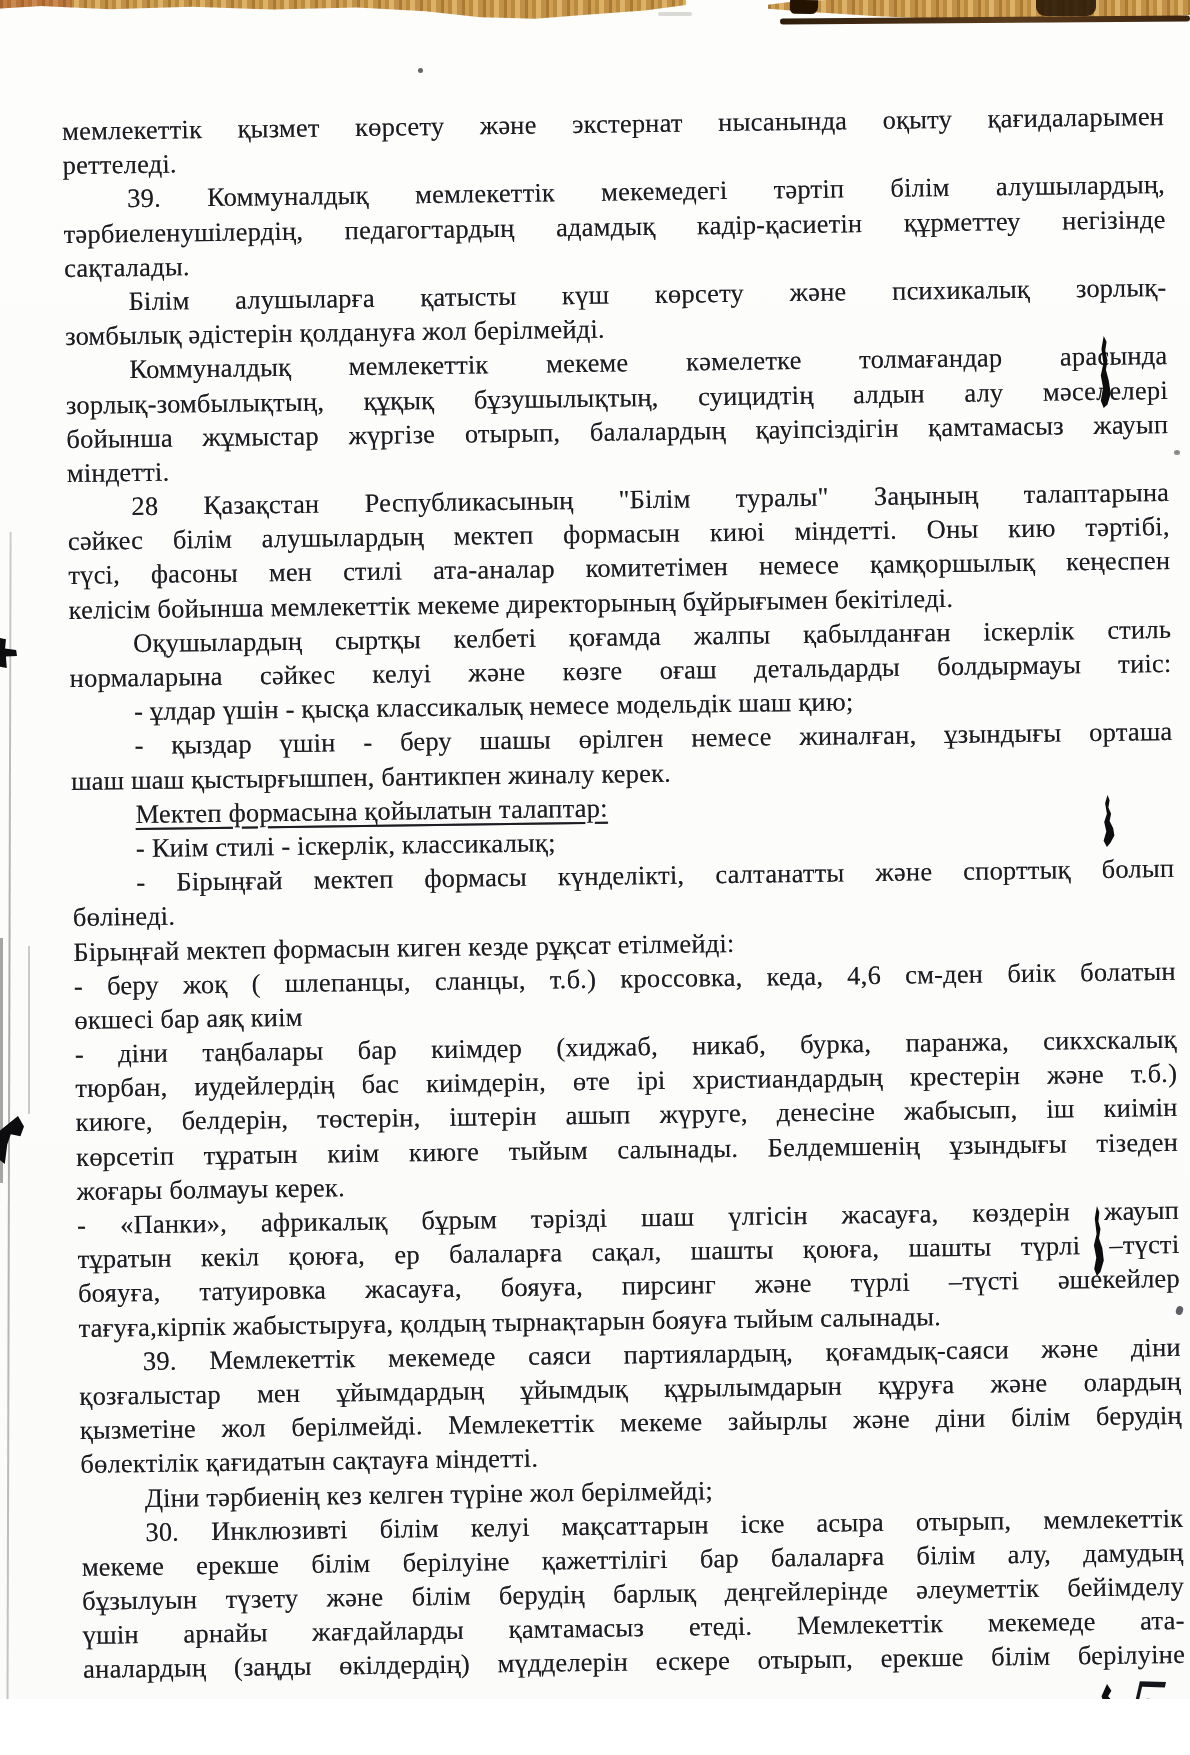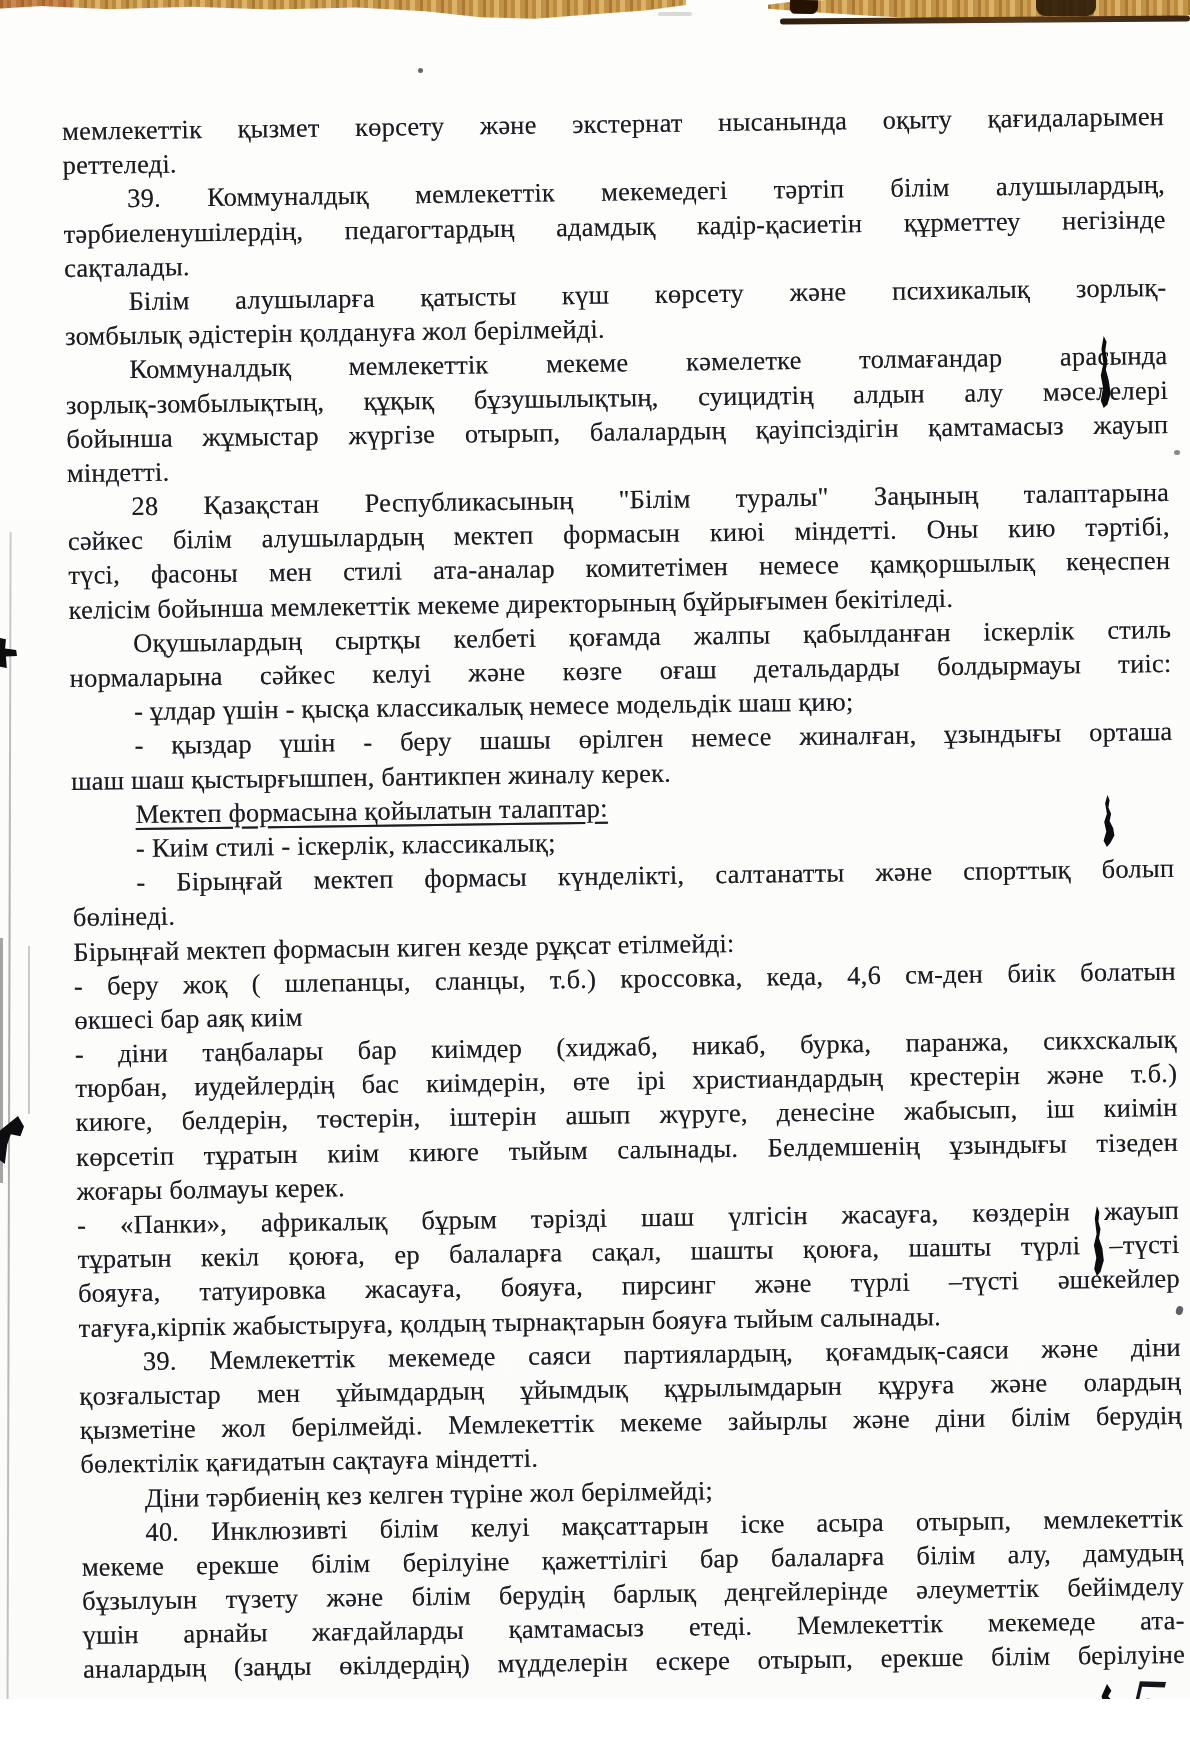--- a/index.html
+++ b/index.html
@@ -361,21 +361,21 @@
         <span>мекеме</span>
         <span>зайырлы</span>
         <span>және</span>
         <span>діни</span>
         <span>білім</span>
         <span>берудің</span>
       </div>
       <div class="line">бөлектілік қағидатын сақтауға міндетті.</div>
       <div class="line ind">Діни тәрбиенің кез келген түріне жол берілмейді;</div>
       <div class="line just ind">
-        <span>40.</span>
+        <span>30.</span>
         <span>Инклюзивті</span>
         <span>білім</span>
         <span>келуі</span>
         <span>мақсаттарын</span>
         <span>іске</span>
         <span>асыра</span>
         <span>отырып,</span>
         <span>мемлекеттік</span>
       </div>
       <div class="line just">

